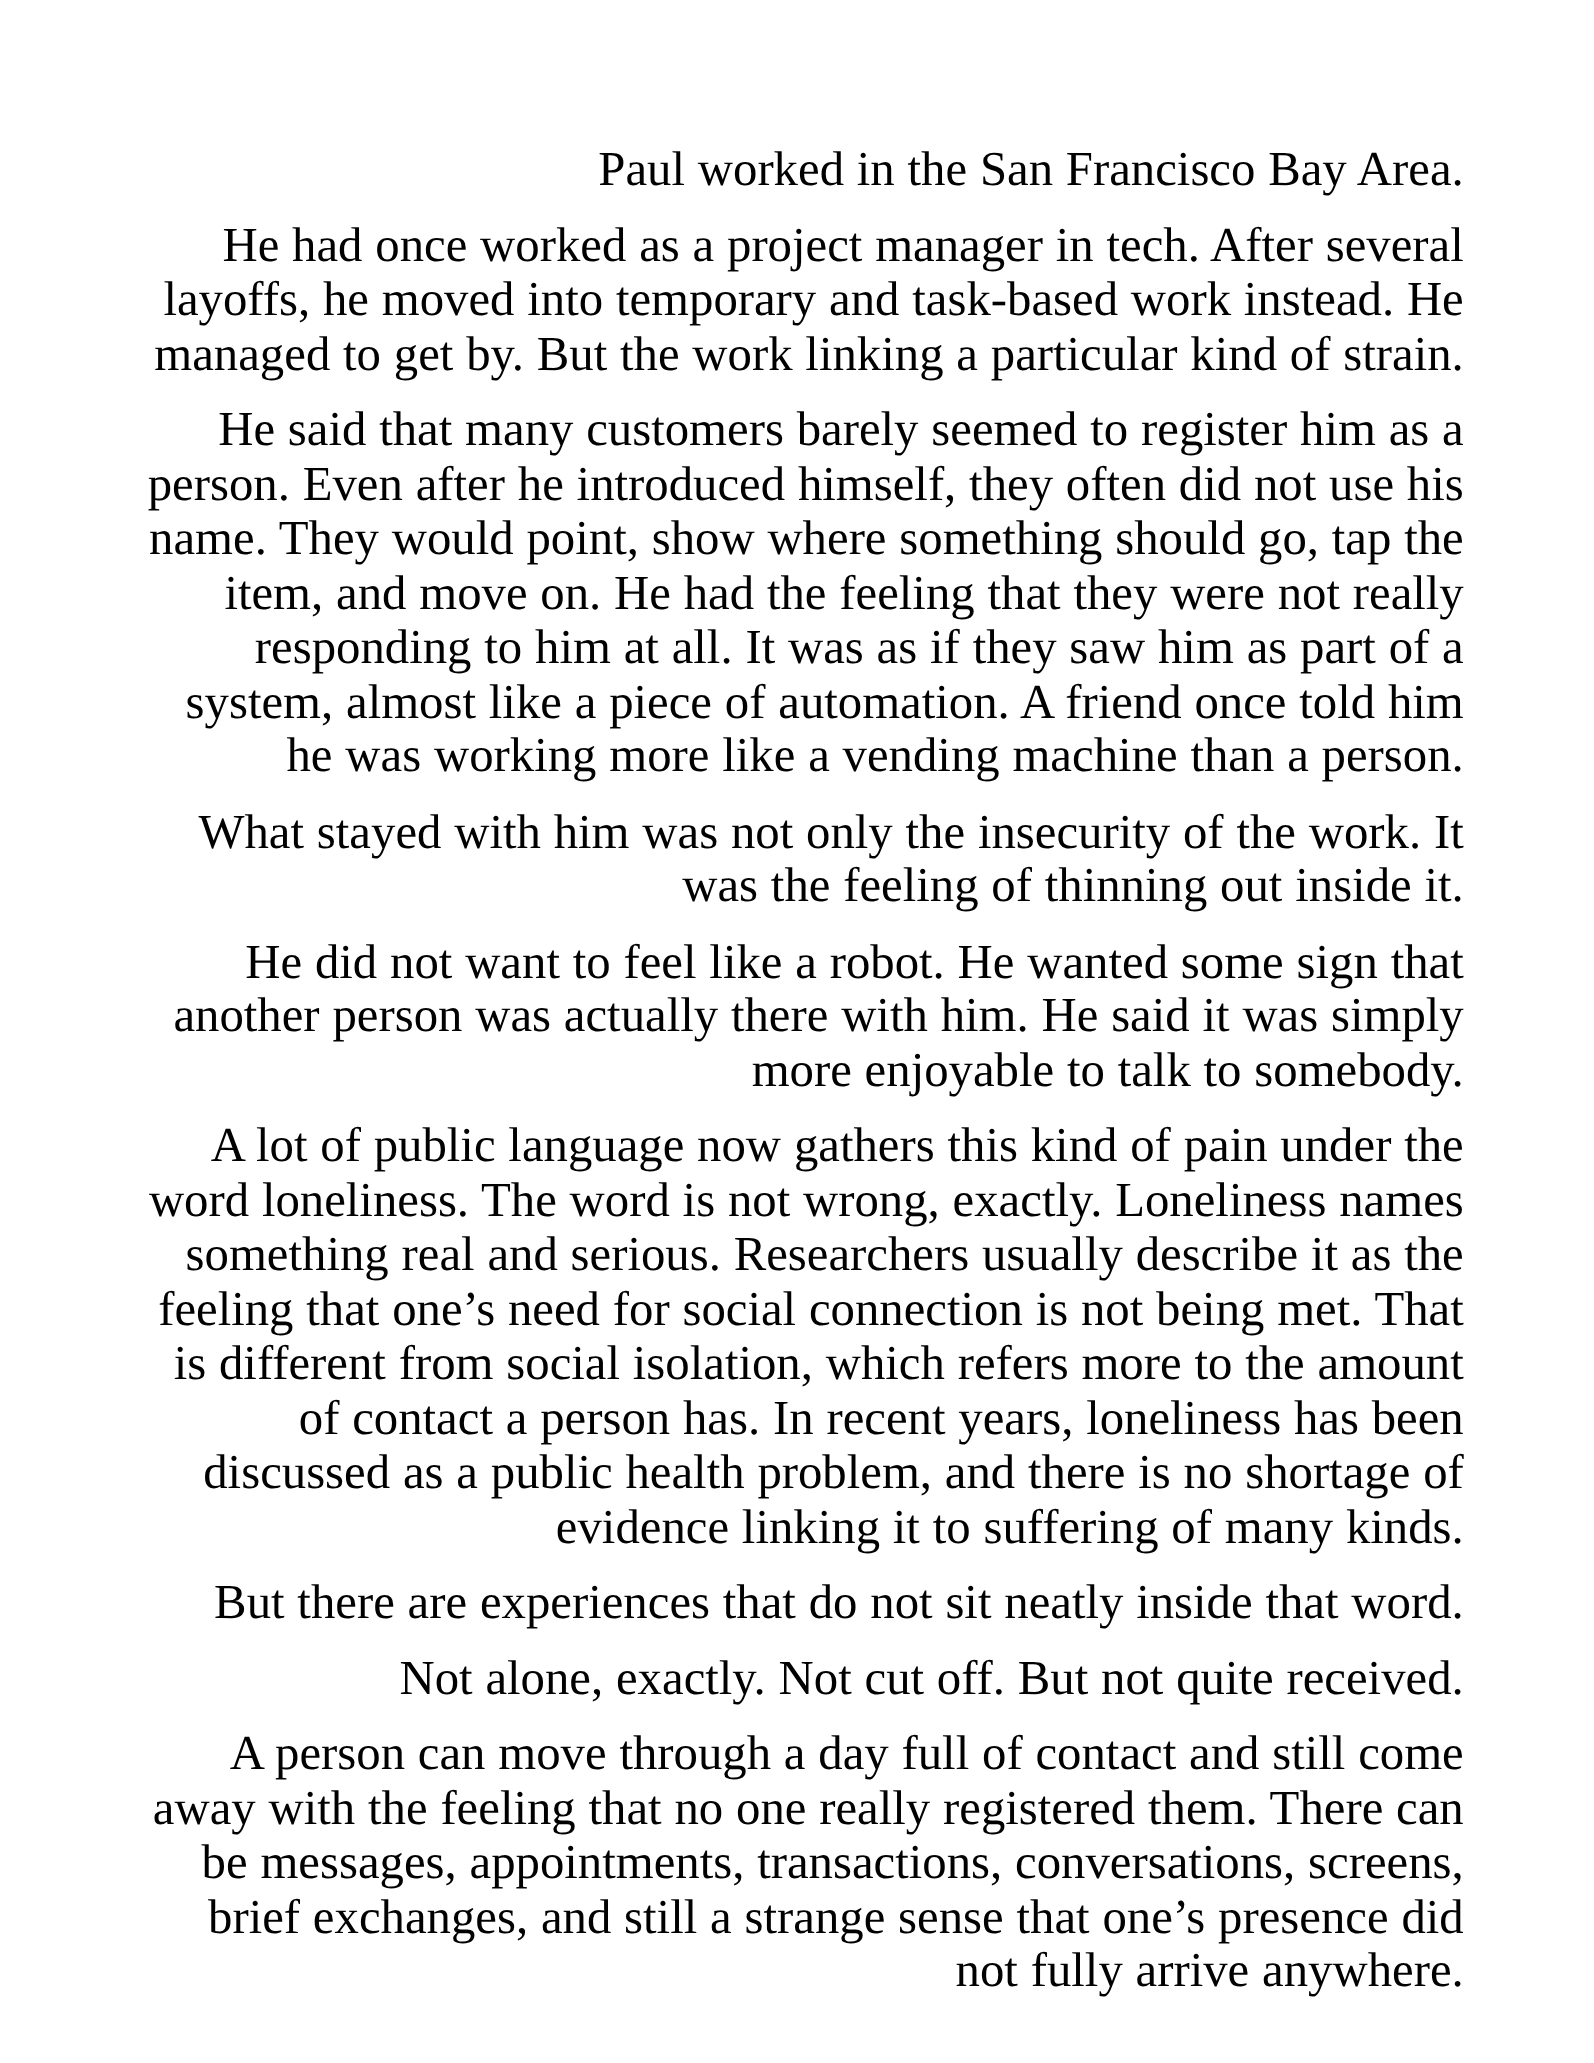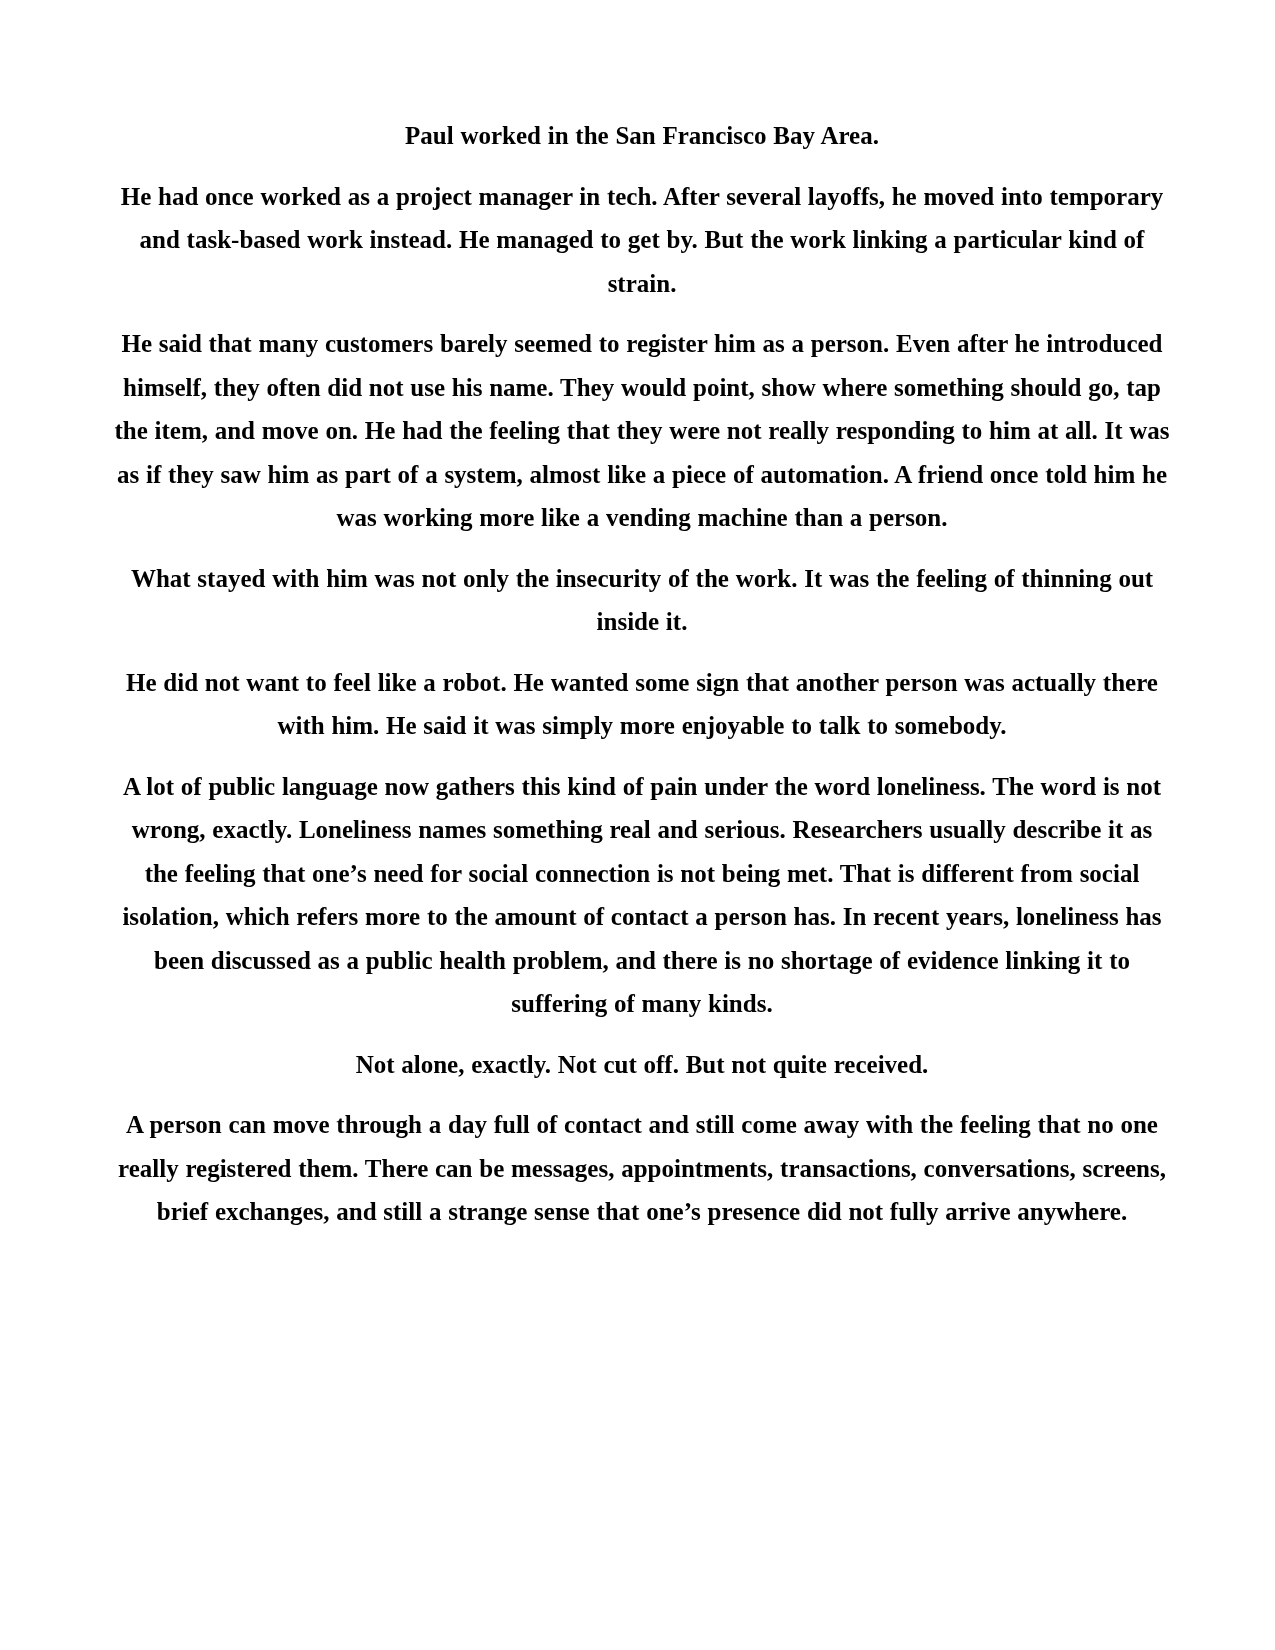--- a/index.html
+++ b/index.html
@@ -14,36 +14,37 @@
     background: #ffffff;
     box-sizing: border-box;
     padding: 114px 92px 0 113px;
     overflow: hidden;
   }
   .doc-body {
     max-width: 1058px;
   }
   .doc-body p {
     font-family: "Liberation Serif", "DejaVu Serif", serif;
-    font-size: 25px;
+    font-size: 39px;
     line-height: 43.5px;
-    font-weight: 700;
+    font-weight: 400;
     color: #000000;
     margin: 0 0 17px 0;
-    text-align: center;
+    text-align: right;
     word-spacing: 0.5px;
   }
 </style>
 </head>
 <body>
 
 <div class="page">
   <div class="doc-body">
     <p>Paul worked in the San Francisco Bay Area.</p>
     <p>He had once worked as a project manager in tech. After several layoffs, he moved into temporary and task-based work instead. He managed to get by. But the work linking a particular kind of strain.</p>
     <p>He said that many customers barely seemed to register him as a person. Even after he introduced himself, they often did not use his name. They would point, show where something should go, tap the item, and move on. He had the feeling that they were not really responding to him at all. It was as if they saw him as part of a system, almost like a piece of automation. A friend once told him he was working more like a vending machine than a person.</p>
     <p>What stayed with him was not only the insecurity of the work. It was the feeling of thinning out inside it.</p>
     <p>He did not want to feel like a robot. He wanted some sign that another person was actually there with him. He said it was simply more enjoyable to talk to somebody.</p>
     <p>A lot of public language now gathers this kind of pain under the word loneliness. The word is not wrong, exactly. Loneliness names something real and serious. Researchers usually describe it as the feeling that one’s need for social connection is not being met. That is different from social isolation, which refers more to the amount of contact a person has. In recent years, loneliness has been discussed as a public health problem, and there is no shortage of evidence linking it to suffering of many kinds.</p>
+    <p>But there are experiences that do not sit neatly inside that word.</p>
     <p>Not alone, exactly. Not cut off. But not quite received.</p>
     <p>A person can move through a day full of contact and still come away with the feeling that no one really registered them. There can be messages, appointments, transactions, conversations, screens, brief exchanges, and still a strange sense that one’s presence did not fully arrive anywhere.</p>
   </div>
 </div>
 
 </body></html>

